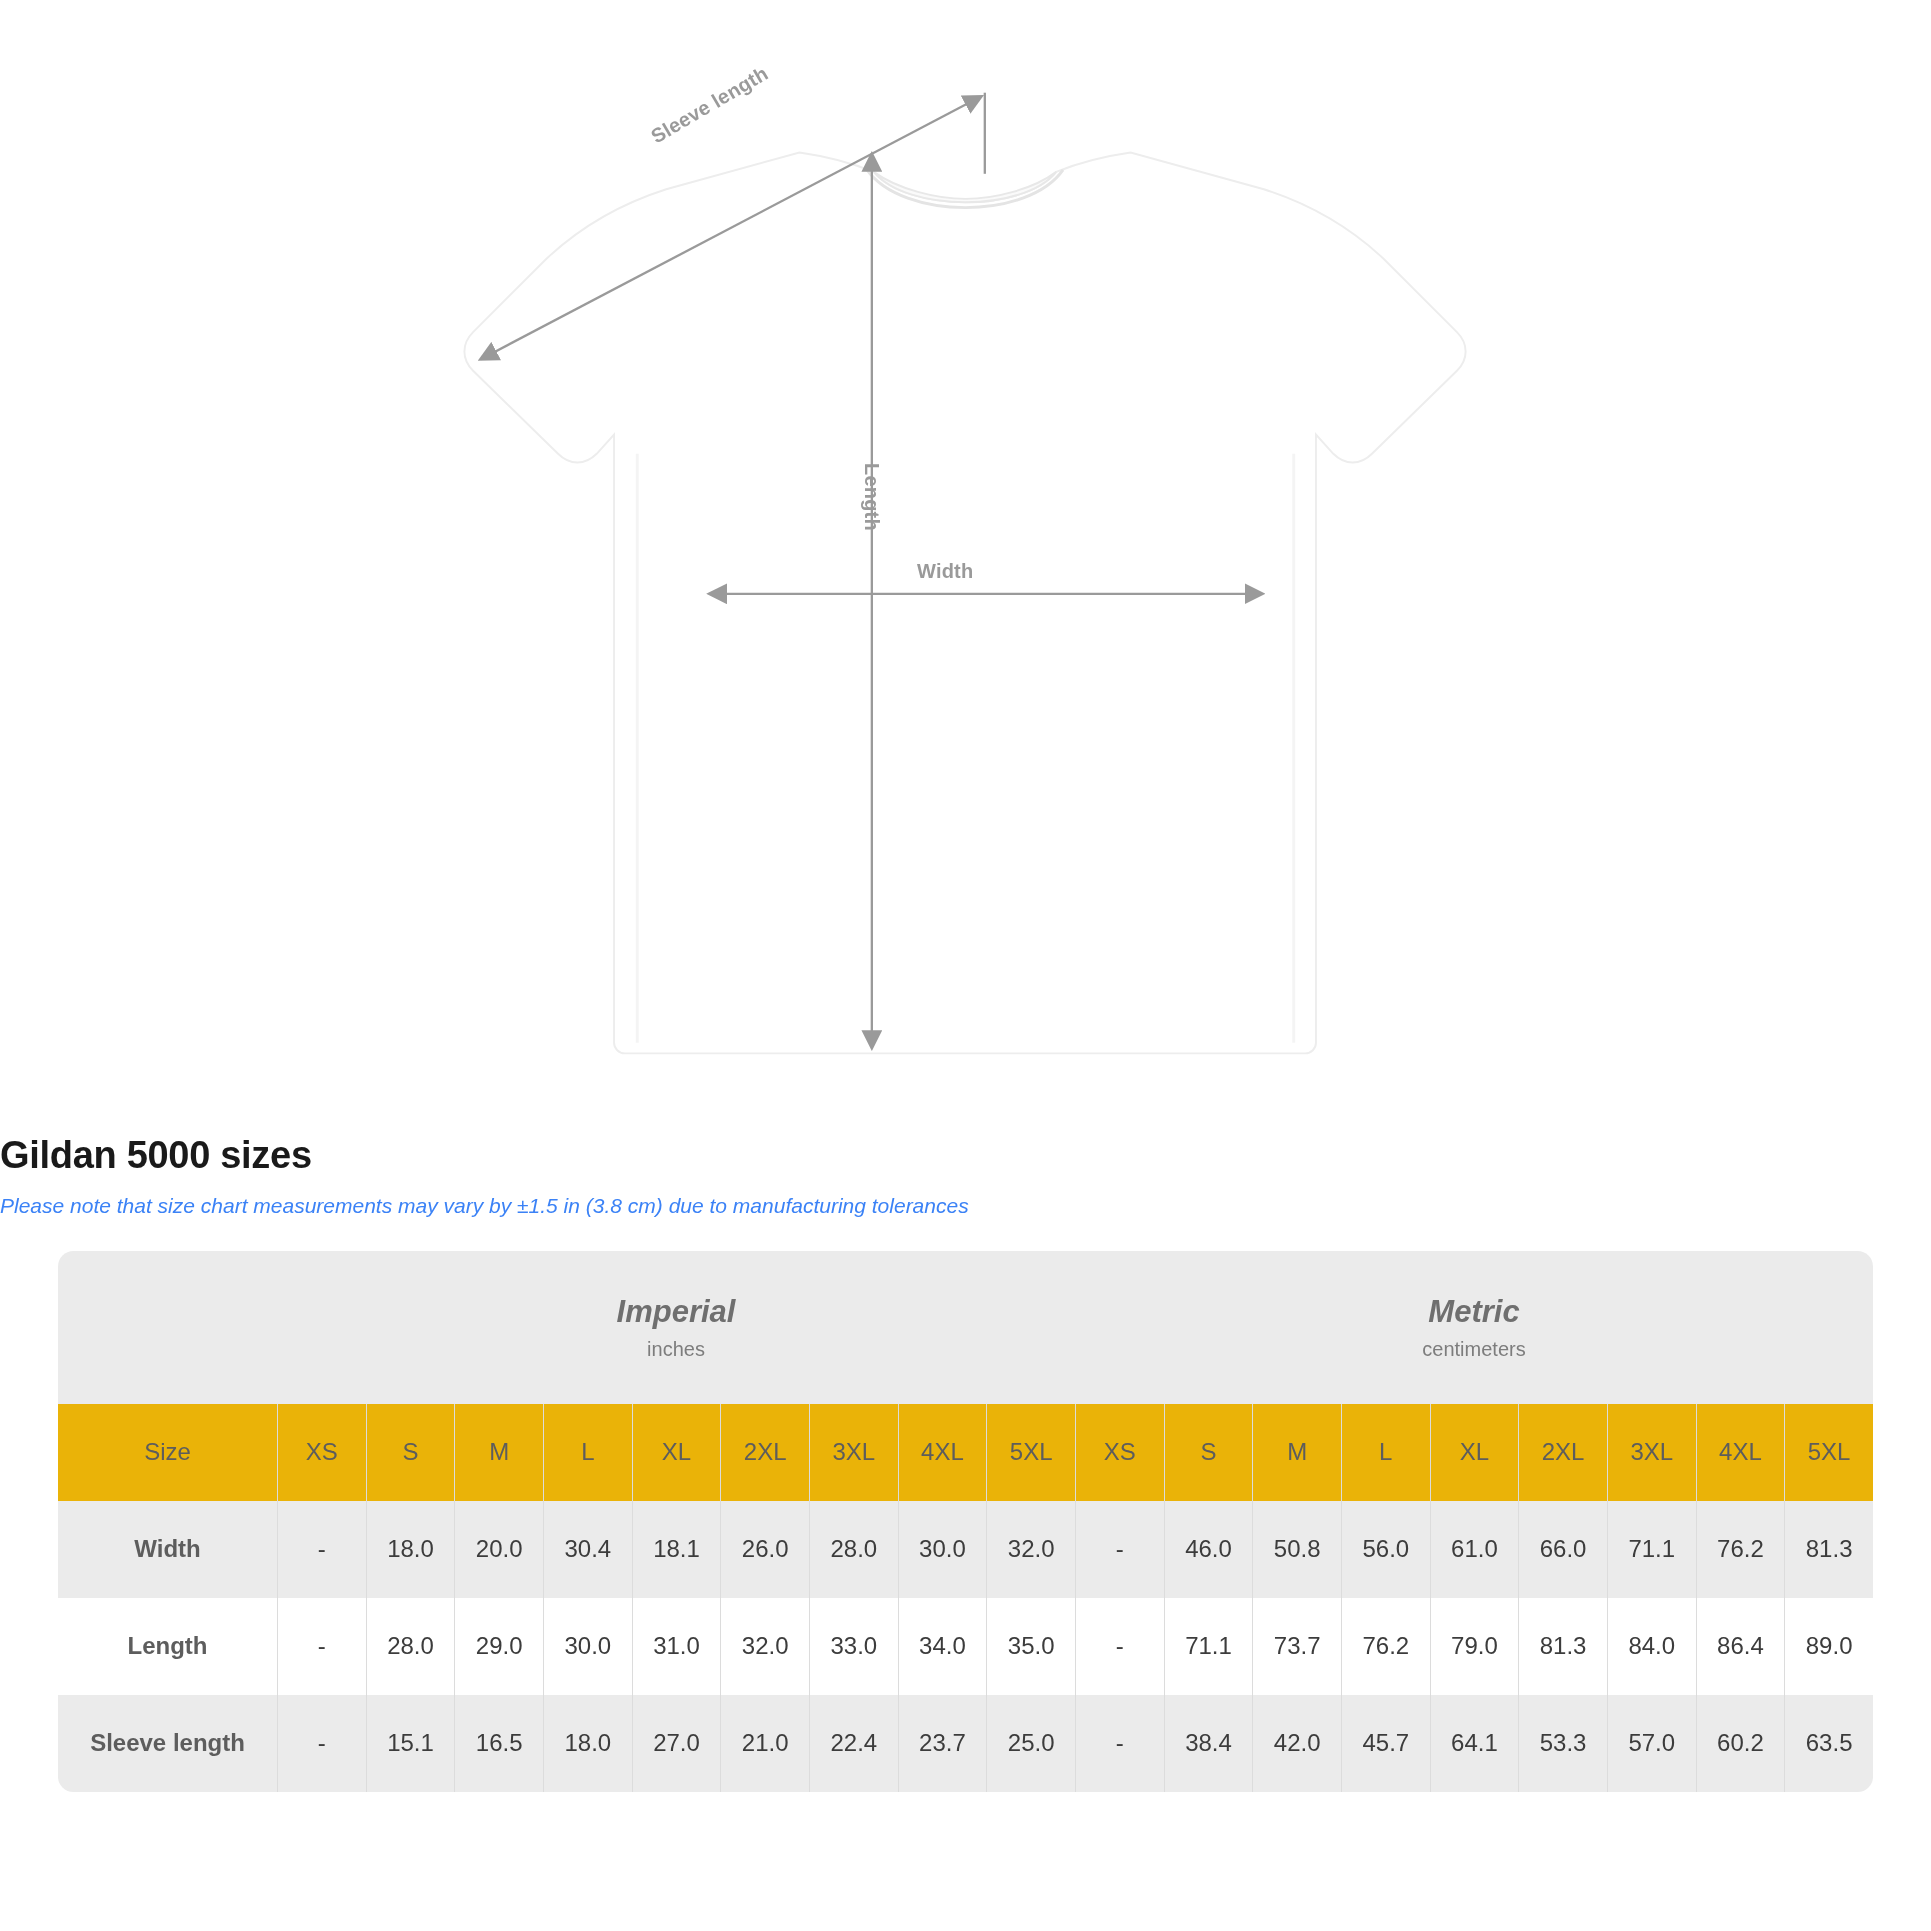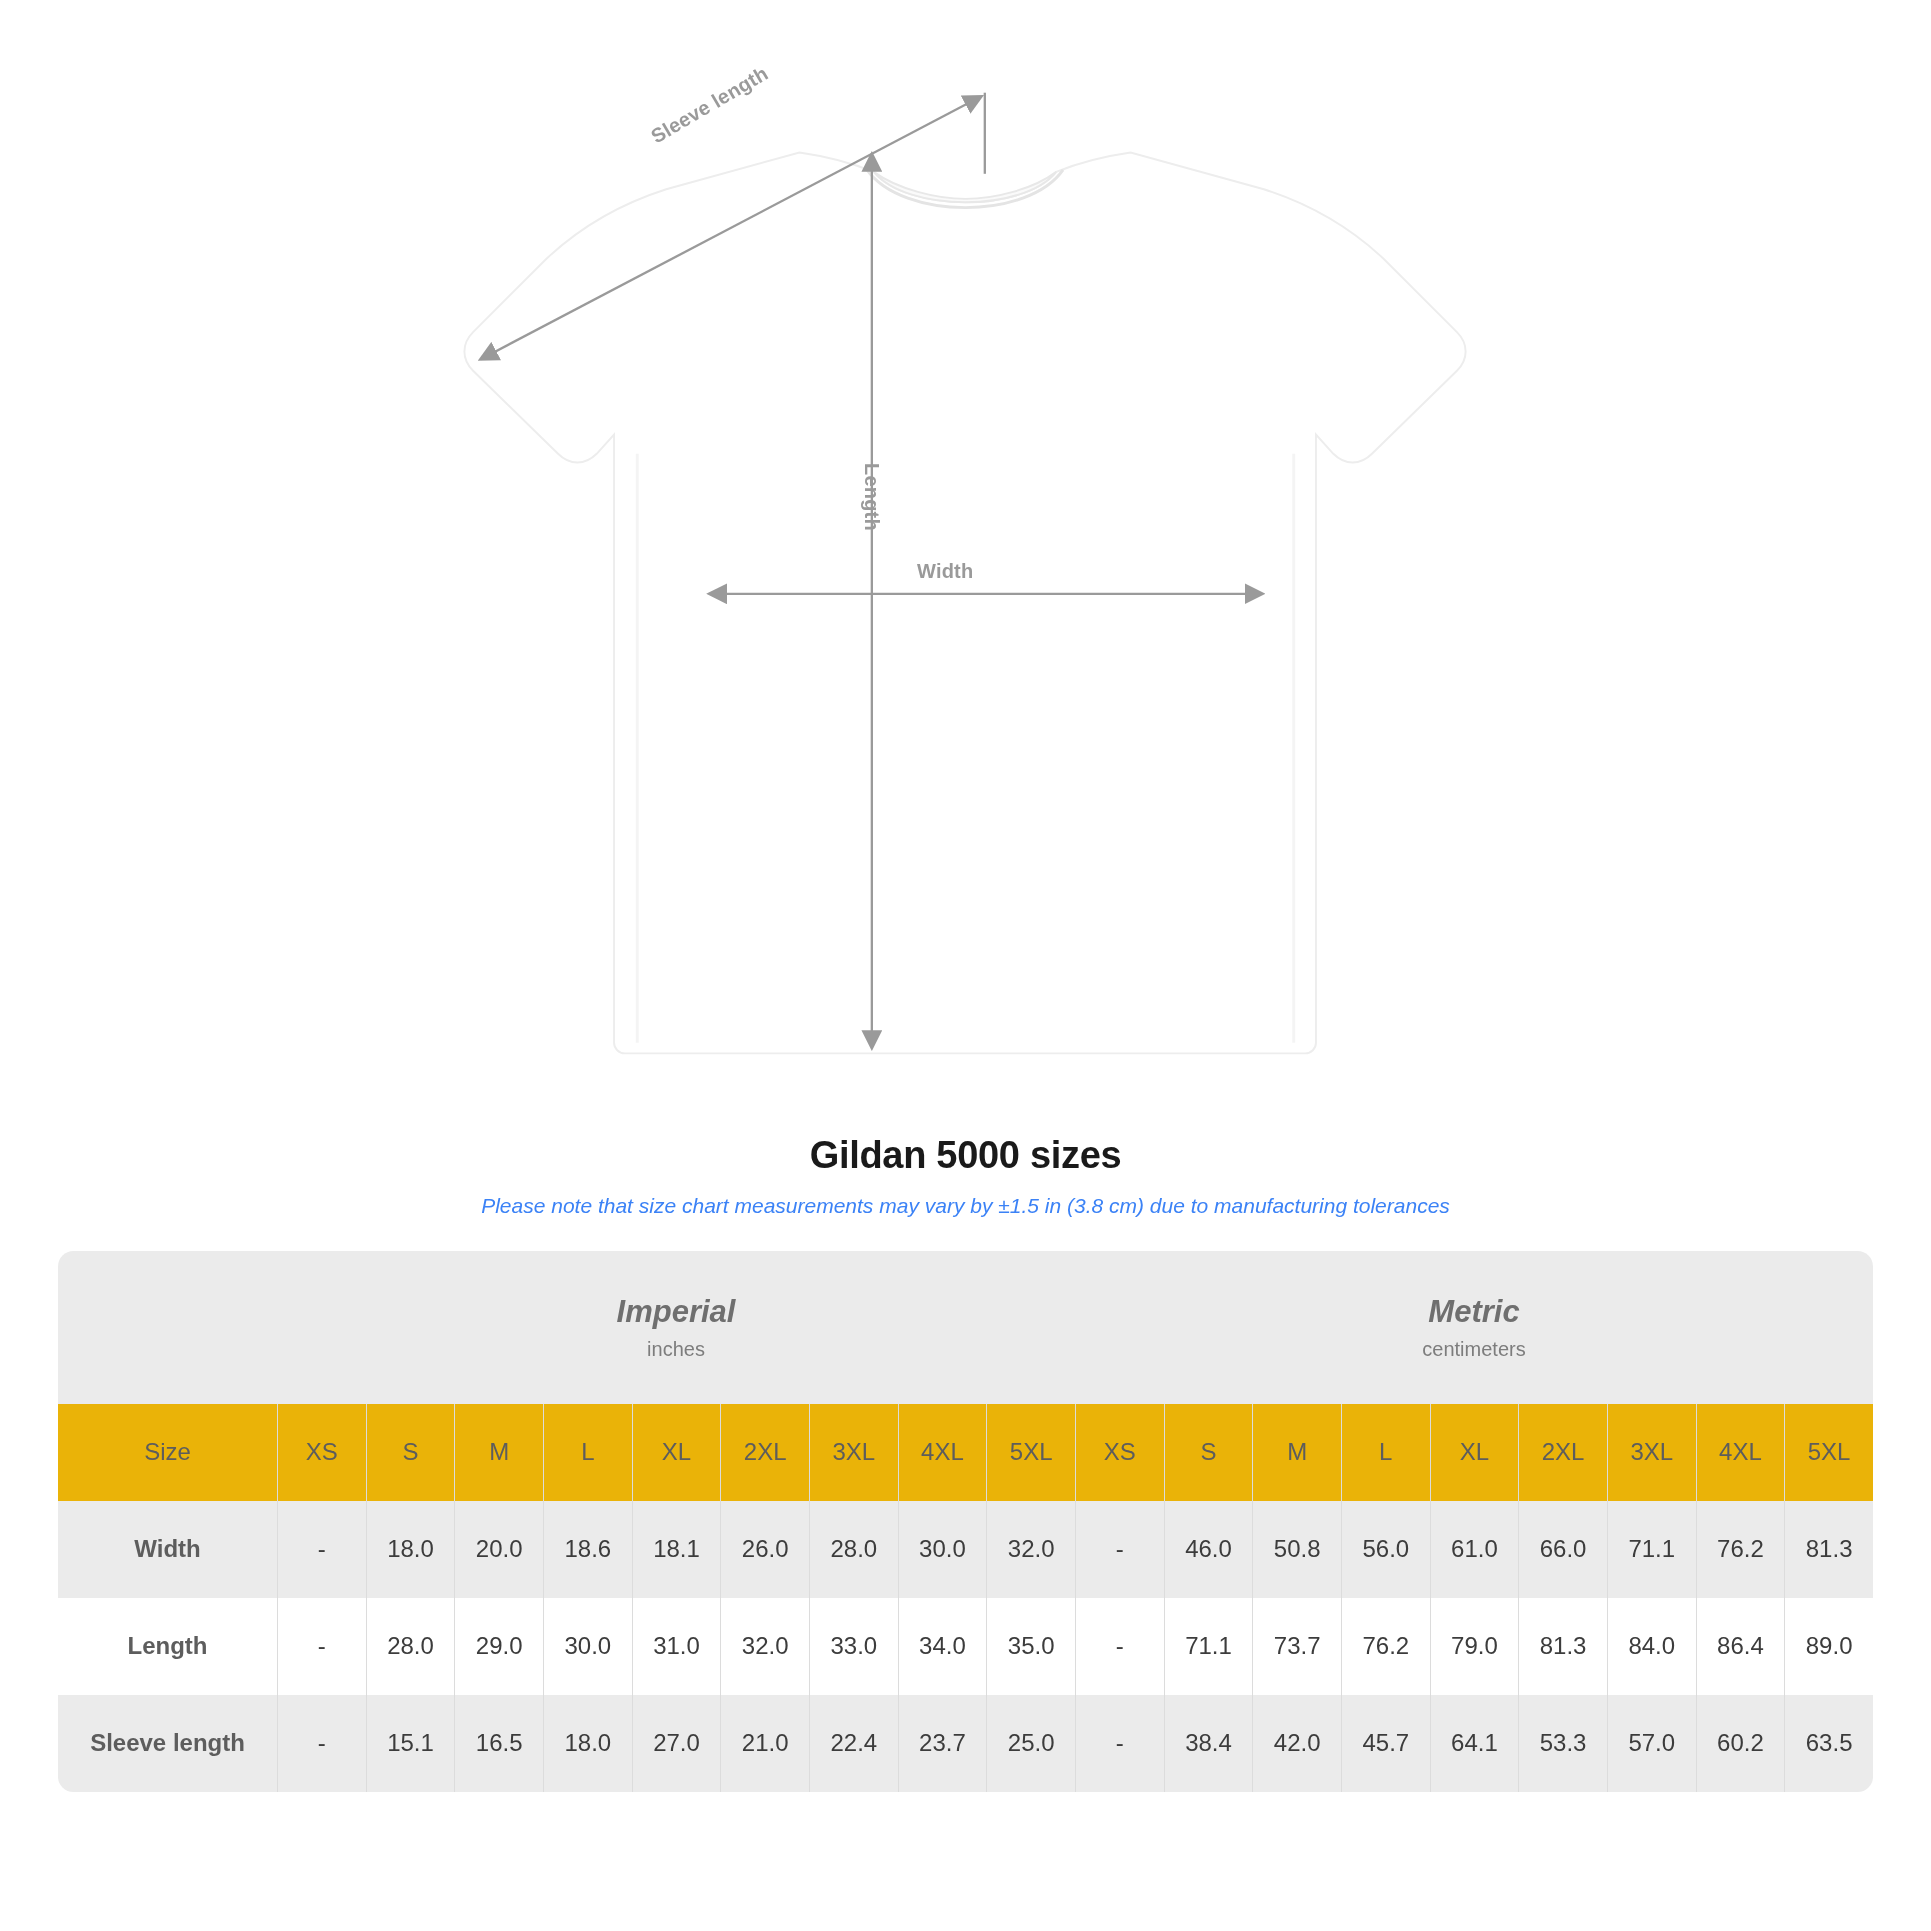--- a/index.html
+++ b/index.html
@@ -49,21 +49,21 @@
     transform: rotate(90deg);
     transform-origin: left top;
   }
   .label-width {
     left: 917px;
     top: 560px;
   }
 
   
   .title-block {
-    text-align: center;
+    text-align: left;
     margin-top: 13.5px;
   }
   .chart-title {
     font-size: 38px;
     font-weight: bold;
     color: #1a1a1a;
     margin: 0;
     letter-spacing: -0.3px;
   }
   .chart-note {
@@ -279,21 +279,21 @@
         <td class="sep">3XL</td>
         <td class="sep">4XL</td>
         <td class="sep">5XL</td>
       </tr>
 
       <tr class="data-row row-shaded">
         <td class="rowlabel">Width</td>
         <td class="sep">-</td>
         <td class="sep">18.0</td>
         <td class="sep">20.0</td>
-        <td class="sep">18.6</td>
+        <td class="sep">30.4</td>
         <td class="sep">18.1</td>
         <td class="sep">26.0</td>
         <td class="sep">28.0</td>
         <td class="sep">30.0</td>
         <td class="sep">32.0</td>
         <td class="sep">-</td>
         <td class="sep">46.0</td>
         <td class="sep">50.8</td>
         <td class="sep">56.0</td>
         <td class="sep">61.0</td>

